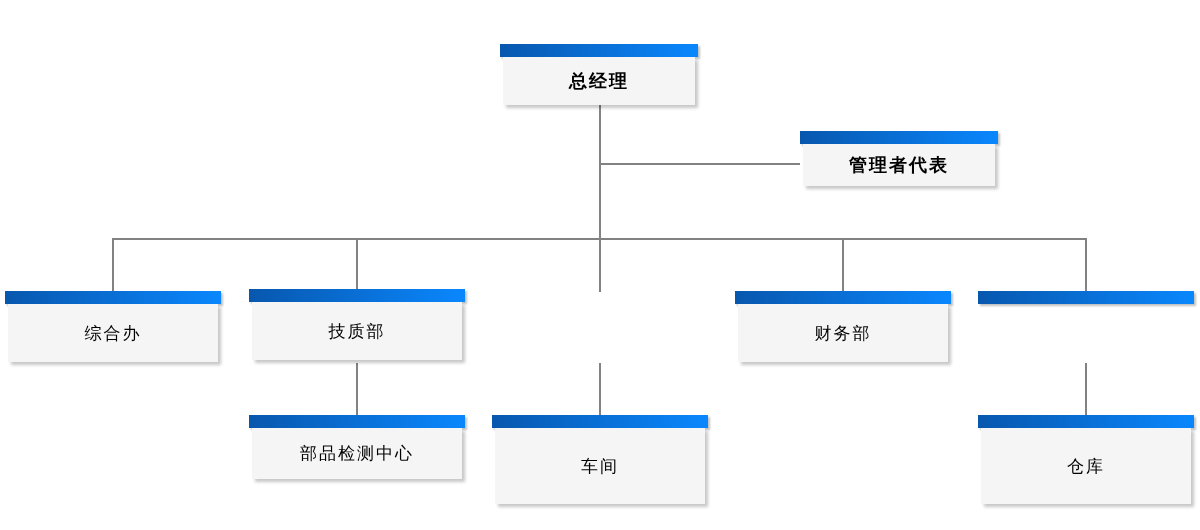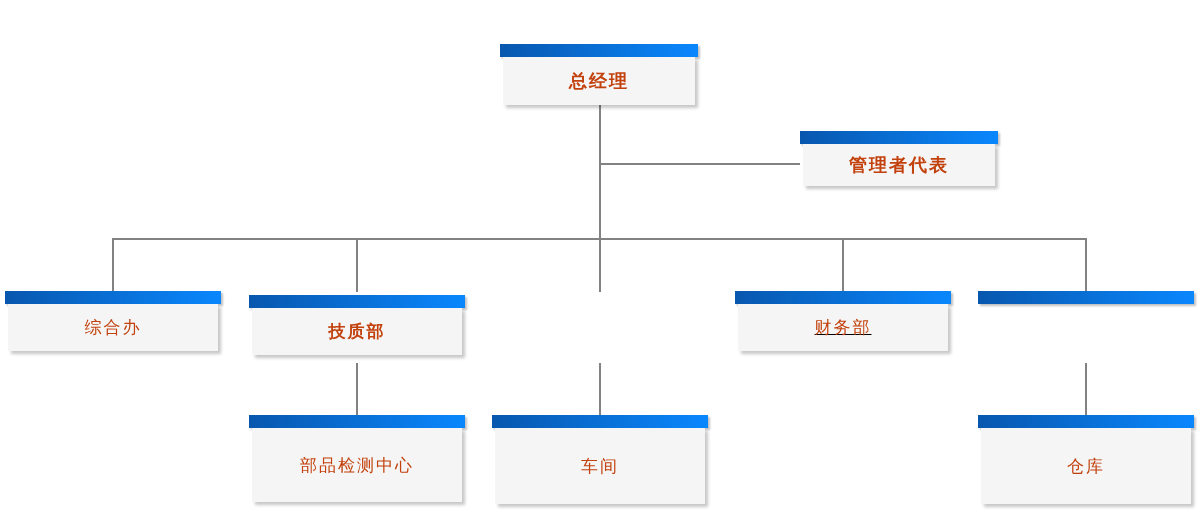--- a/index.html
+++ b/index.html
@@ -17,32 +17,32 @@
   }
   .node .body {
     margin: 0 3px;
     background: #f5f5f6;
     box-shadow: 3px 3px 3px rgba(0,0,0,0.22);
     display: flex;
     align-items: center;
     justify-content: center;
   }
   .node .label {
-    color: #c2410c;
+    color: #000000;
     font-size: 17px;
     letter-spacing: 2px;
     white-space: nowrap;
   }
 
   .node.lvl1 { width: 198px; }
   .node.lvl1 .body { height: 48px; }
   .node.lvl1 .label { font-weight: bold; font-size: 18px; }
 
   .node.lvl2 { width: 216px; }
-  .node.lvl2 .body { height: 47px; }
+  .node.lvl2 .body { height: 58px; }
 
   
   .line { position: absolute; background: #828282; }
   .line.h { height: 2px; }
   .line.v { width: 2px; }
 </style>
 </head>
 <body>
 
 <div class="stage">
@@ -75,42 +75,42 @@
     </div>
   </div>
 
   <div class="node lvl2" style="left:5px; top:291px;">
     <div class="bar"></div>
     <div class="body">
       <span class="label">综合办</span>
     </div>
   </div>
 
-  <div class="node lvl2" style="left:249px; top:295px;font-weight:bold;">
+  <div class="node lvl2" style="left:249px; top:289px;">
     <div class="bar"></div>
     <div class="body">
       <span class="label">技质部</span>
     </div>
   </div>
 
 
-  <div class="node lvl2" style="left:735px; top:291px;text-decoration:underline;">
+  <div class="node lvl2" style="left:735px; top:291px;">
     <div class="bar"></div>
     <div class="body">
       <span class="label">财务部</span>
     </div>
   </div>
 
   <div class="node lvl2" style="left:978px; top:291px;">
     <div class="bar"></div>
   </div>
 
   <div class="node lvl2" style="left:249px; top:415px;">
     <div class="bar"></div>
-    <div class="body" style="height:74px;">
+    <div class="body" style="height:51px;">
       <span class="label">部品检测中心</span>
     </div>
   </div>
 
   <div class="node lvl2" style="left:492px; top:415px;">
     <div class="bar"></div>
     <div class="body" style="height:76px;">
       <span class="label">车间</span>
     </div>
   </div>

